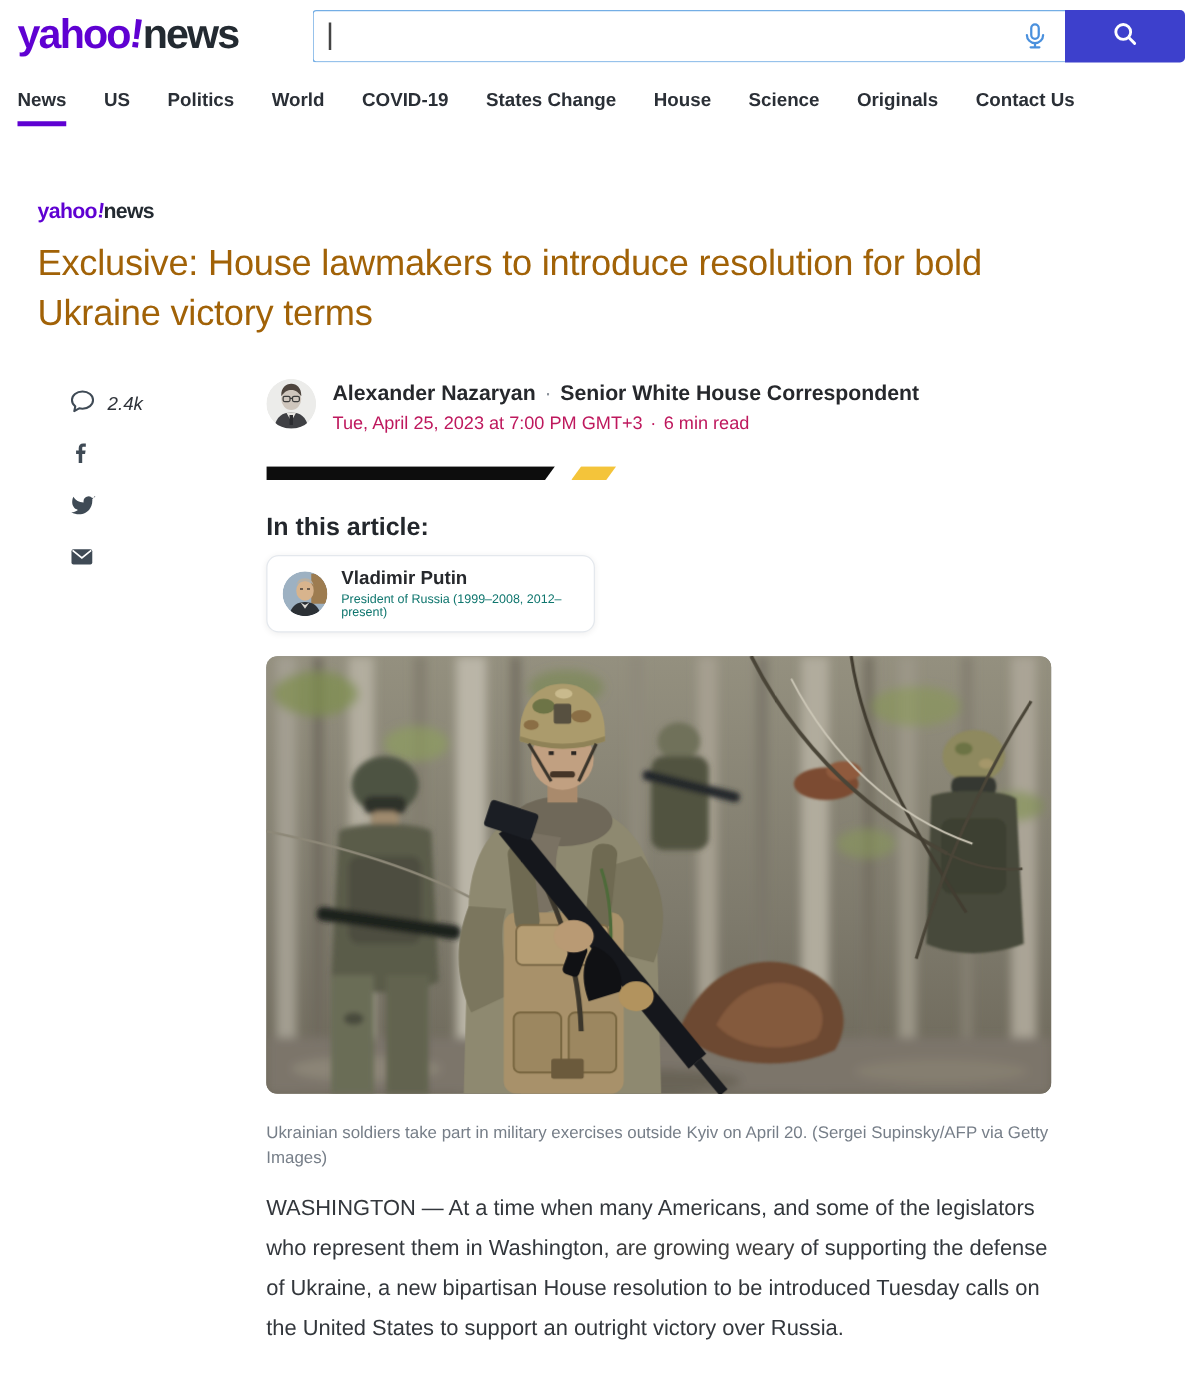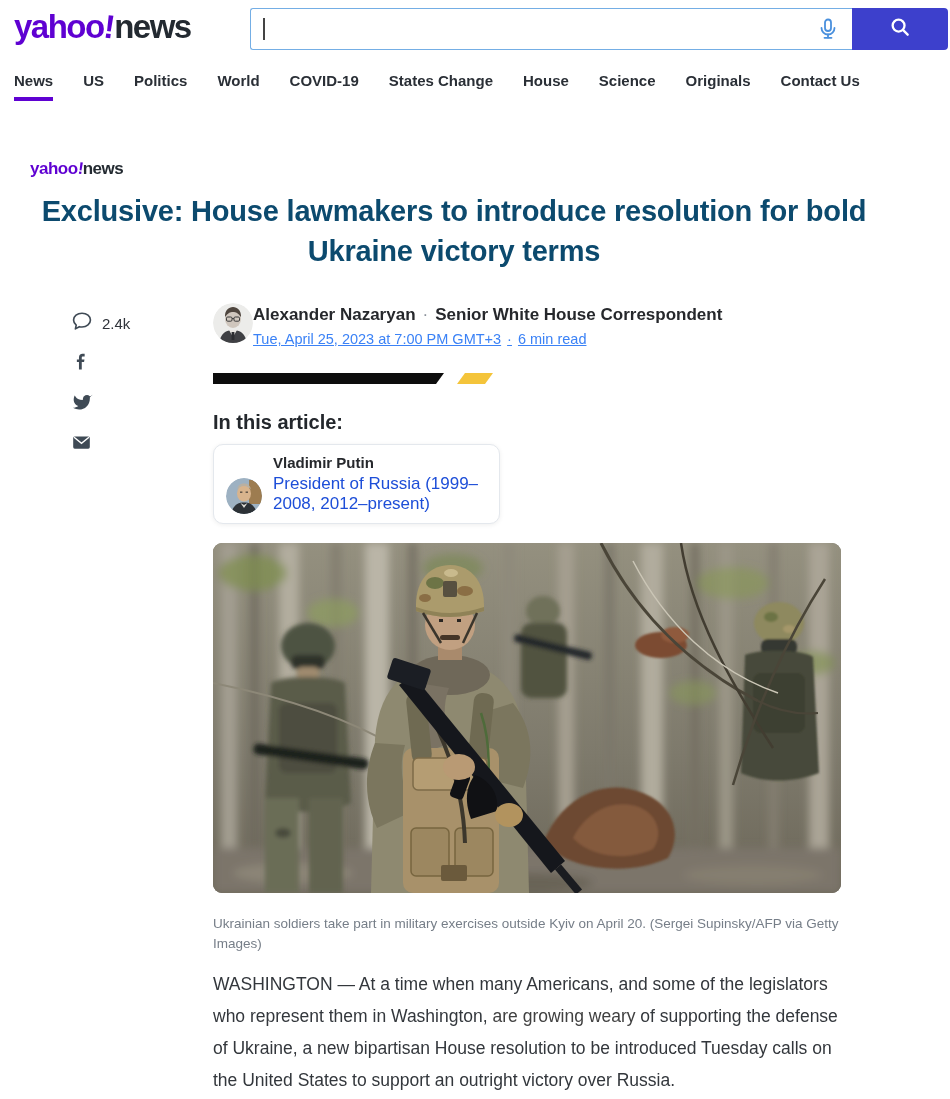--- a/index.html
+++ b/index.html
@@ -30,49 +30,49 @@
   
   .nav { display:flex; gap:30px; margin:16px 0 0 14px; font-size:15px; font-weight:700; color:#2a2f36; }
   .nav-item { padding-bottom:8px; border-bottom:4px solid transparent; cursor:pointer; white-space:nowrap; }
   .nav-item.active { border-bottom-color:#5f01d2; }
   
   .article { position:relative; margin-top:58px; }
   .art-logo { margin-left:30px; font-size:17px; font-weight:800; letter-spacing:-0.5px; white-space:nowrap; }
   .art-logo .y { color:#5f01d2; } .art-logo .bang { color:#5f01d2; display:inline-block; transform:rotate(8deg);} .art-logo .n { color:#232a31; }
   h1.headline {
     margin:12px 0 0 30px; max-width:848px; font-size:29px; line-height:40px;
-    font-weight:700; color:#0c4a6e; letter-spacing:-0.2px;text-align:center;
-  }
-  
-  .share-rail { position:absolute; left:71px; top:151px; display:flex; flex-direction:column; gap:15px; }
+    font-weight:400; color:#a16207; letter-spacing:-0.2px;
+  }
+  
+  .share-rail { position:absolute; left:55px; top:151px; display:flex; flex-direction:column; gap:15px;font-style:italic; }
   .share-item { color:#3f4a55; display:flex; align-items:center; gap:9px; cursor:pointer; }
   .comment-count { font-size:15px; color:#2f333a; }
   
   .main-col { margin-left:213px; width:630px; }
-  .author-block { display:flex; margin-top:32px; }
+  .author-block { display:flex; gap:13px; margin-top:32px; }
   .avatar-40 { width:40px; height:40px; border-radius:50%; overflow:hidden; flex:0 0 40px; }
   .author-line { font-size:17px; font-weight:700; color:#26282c; margin-top:2px; }
   .author-line .dot { color:#8a919a; font-weight:400; margin:0 7px; }
   .author-line .role { font-weight:700; }
-  .date-line { margin-top:6px; font-size:14.5px; color:#3b82f6;text-decoration:underline; }
+  .date-line { margin-top:6px; font-size:14.5px; color:#be185d; }
   .date-line .dot { margin:0 6px; }
   .bars { position:relative; margin-top:26px; height:11px; }
   .bar-black { position:absolute; left:0; top:0; width:231px; height:11px; background:#0d0d0d;
     clip-path:polygon(0 0, 100% 0, calc(100% - 8px) 100%, 0 100%); }
   .bar-yellow { position:absolute; left:244px; top:0; width:36px; height:11px; background:#f4c43a;
     clip-path:polygon(8px 0, 100% 0, calc(100% - 8px) 100%, 0 100%); }
   .in-article-label { margin-top:27px; font-size:20px; font-weight:700; color:#23272c; }
   .entity-card {
-    margin-top:10px; width:287px; border:1px solid #e4e8ed; border-radius:10px;
-    box-shadow:0 1px 5px rgba(0,0,0,.07); padding:9px 12px; display:flex; gap:11px; align-items:flex-end;
+    margin-top:10px; width:263px; border:1px solid #e4e8ed; border-radius:10px;
+    box-shadow:0 1px 5px rgba(0,0,0,.07); padding:9px 12px; display:flex; gap:11px; align-items:center;
     background:#fff; cursor:pointer;
   }
   .avatar-36 { width:36px; height:36px; border-radius:50%; overflow:hidden; flex:0 0 36px; }
   .entity-name { font-size:15px; font-weight:700; color:#26282c; }
-  .entity-desc { font-size:17px; color:#1d4ed8; margin-top:3px; }
+  .entity-desc { font-size:10px; color:#0f766e; margin-top:3px; }
   .hero { margin-top:19px; width:628px; height:350px; border-radius:9px; overflow:hidden; background:#7e7a6c; }
   .hero svg { display:block; }
   .caption { margin-top:21px; font-size:13.5px; line-height:20px; color:#767e88; max-width:628px; }
   .body-text { margin-top:14px; font-size:17.5px; line-height:32px; color:#33373c; max-width:632px; font-weight:400; }
   .body-text a { color:#404040; text-decoration:none; cursor:pointer;margin-top:16px; }
 </style>
 </head>
 <body>
 
 <div class="header">

